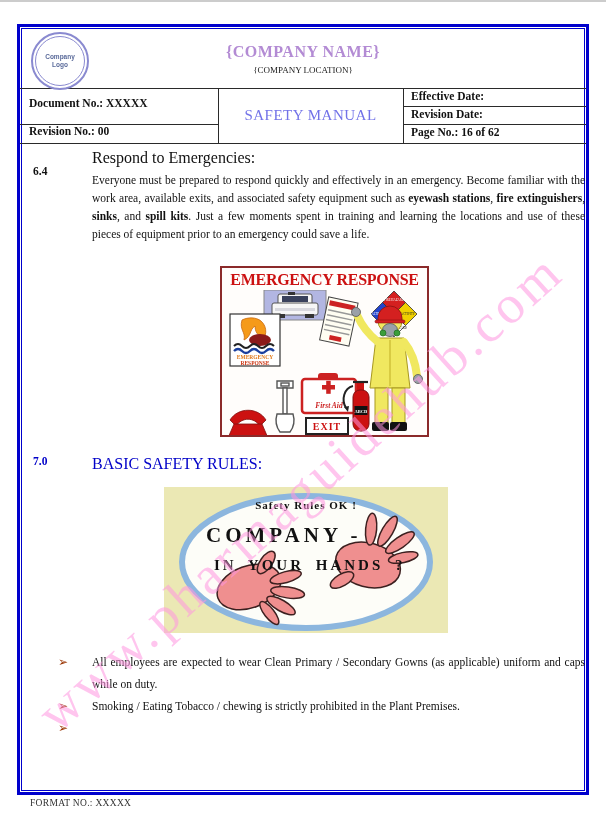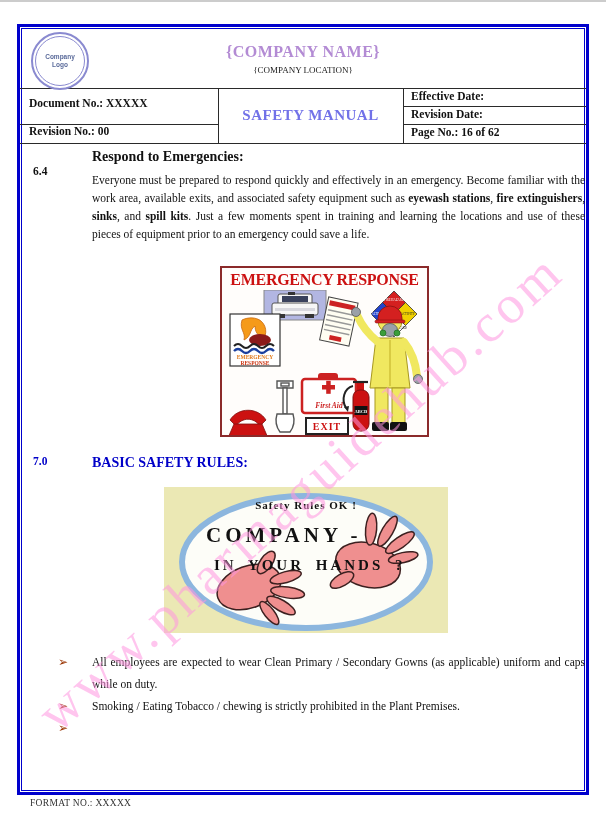--- a/index.html
+++ b/index.html
@@ -14,24 +14,24 @@
   
   .cell{position:absolute;font-weight:bold;font-size:11.5px;white-space:nowrap;}
   .logo{position:absolute;left:11px;top:5px;width:54px;height:54px;border:2px solid #8a8ad0;border-radius:50%;}
   .logo-inner{position:absolute;inset:2px;border:1px solid #8a8ad0;border-radius:50%;
               display:flex;flex-direction:column;align-items:center;justify-content:center;
               font-family:"Liberation Sans",sans-serif;font-size:6.5px;font-weight:bold;color:#5a6a9a;line-height:1.3;}
   .company-name{position:absolute;left:0;right:0;top:16px;text-align:center;font-weight:bold;
                 font-size:16px;color:#b38bd4;letter-spacing:.5px;}
   .company-loc{position:absolute;left:0;right:0;top:38px;text-align:center;font-size:9px;color:#222;}
   .manual-title{position:absolute;left:198px;top:61px;width:185px;height:55px;display:flex;align-items:center;
-                justify-content:center;font-weight:bold;font-size:15px;color:#7272e8;letter-spacing:.5px;}
+                justify-content:center;font-weight:normal;font-size:15px;color:#7272e8;letter-spacing:.5px;}
   
   .secnum{position:absolute;left:33px;font-weight:bold;font-size:11.5px;}
-  .sechead{position:absolute;left:92px;font-weight:bold;font-size:14px;}
+  .sechead{position:absolute;left:92px;font-weight:normal;font-size:16px;}
   .blue{color:#0000c8;}
   .para{position:absolute;left:92px;width:493px;font-size:11.5px;line-height:18px;text-align:justify;}
   .para b{font-weight:bold;}
   
   .em-img{position:absolute;left:220px;top:266px;width:209px;height:171px;background:#fffdfb;
           border:2px solid #8b2a2a;box-sizing:border-box;}
   .em-title{position:absolute;left:0;right:0;top:3px;text-align:center;font-weight:bold;
             font-size:16px;color:#cc1111;letter-spacing:-.3px;white-space:nowrap;}
   .em-svg{position:absolute;left:0;top:22px;}
   

